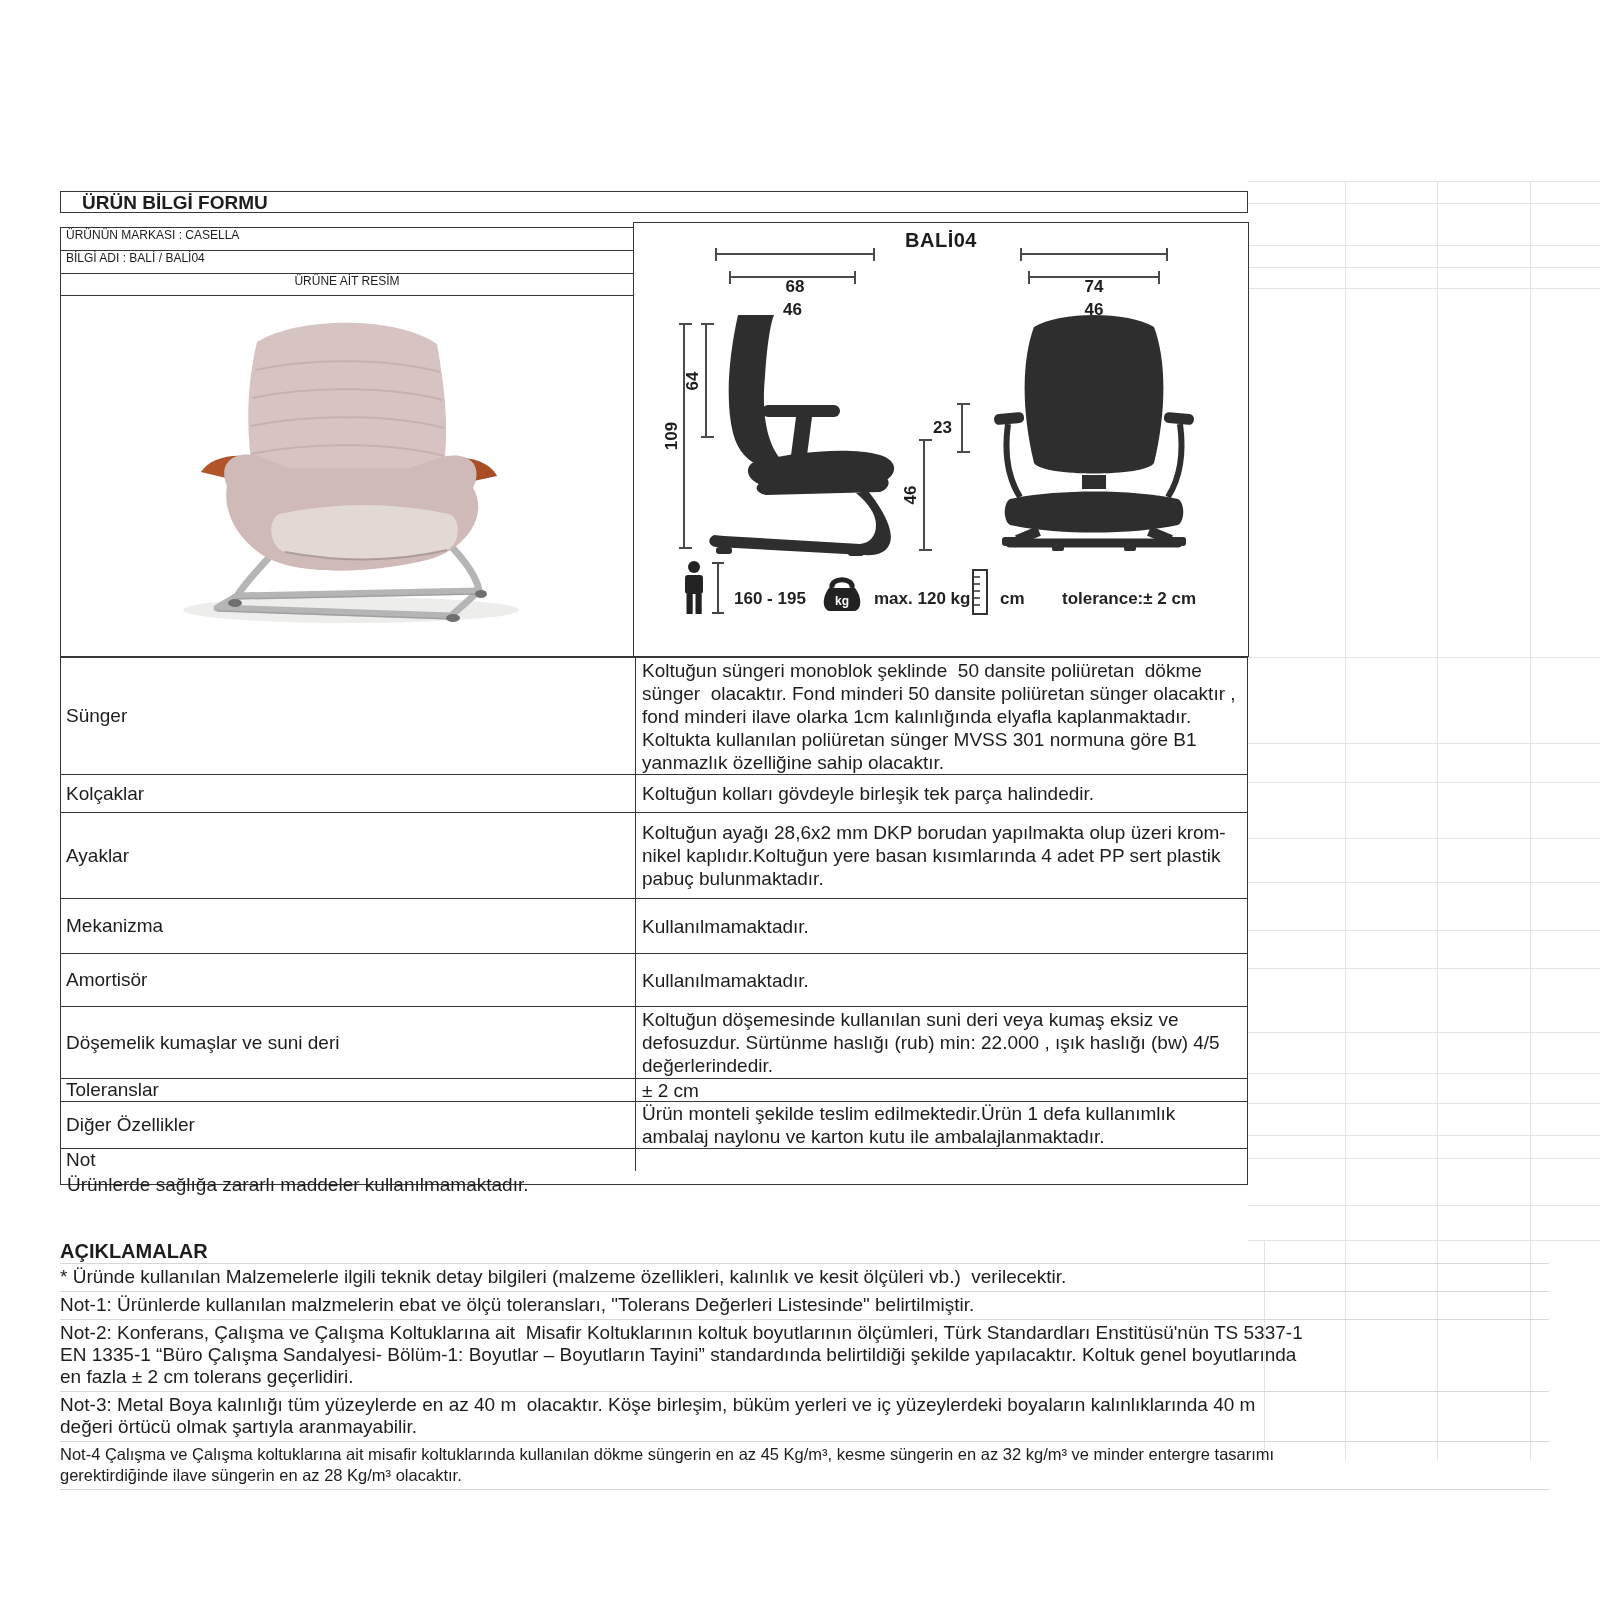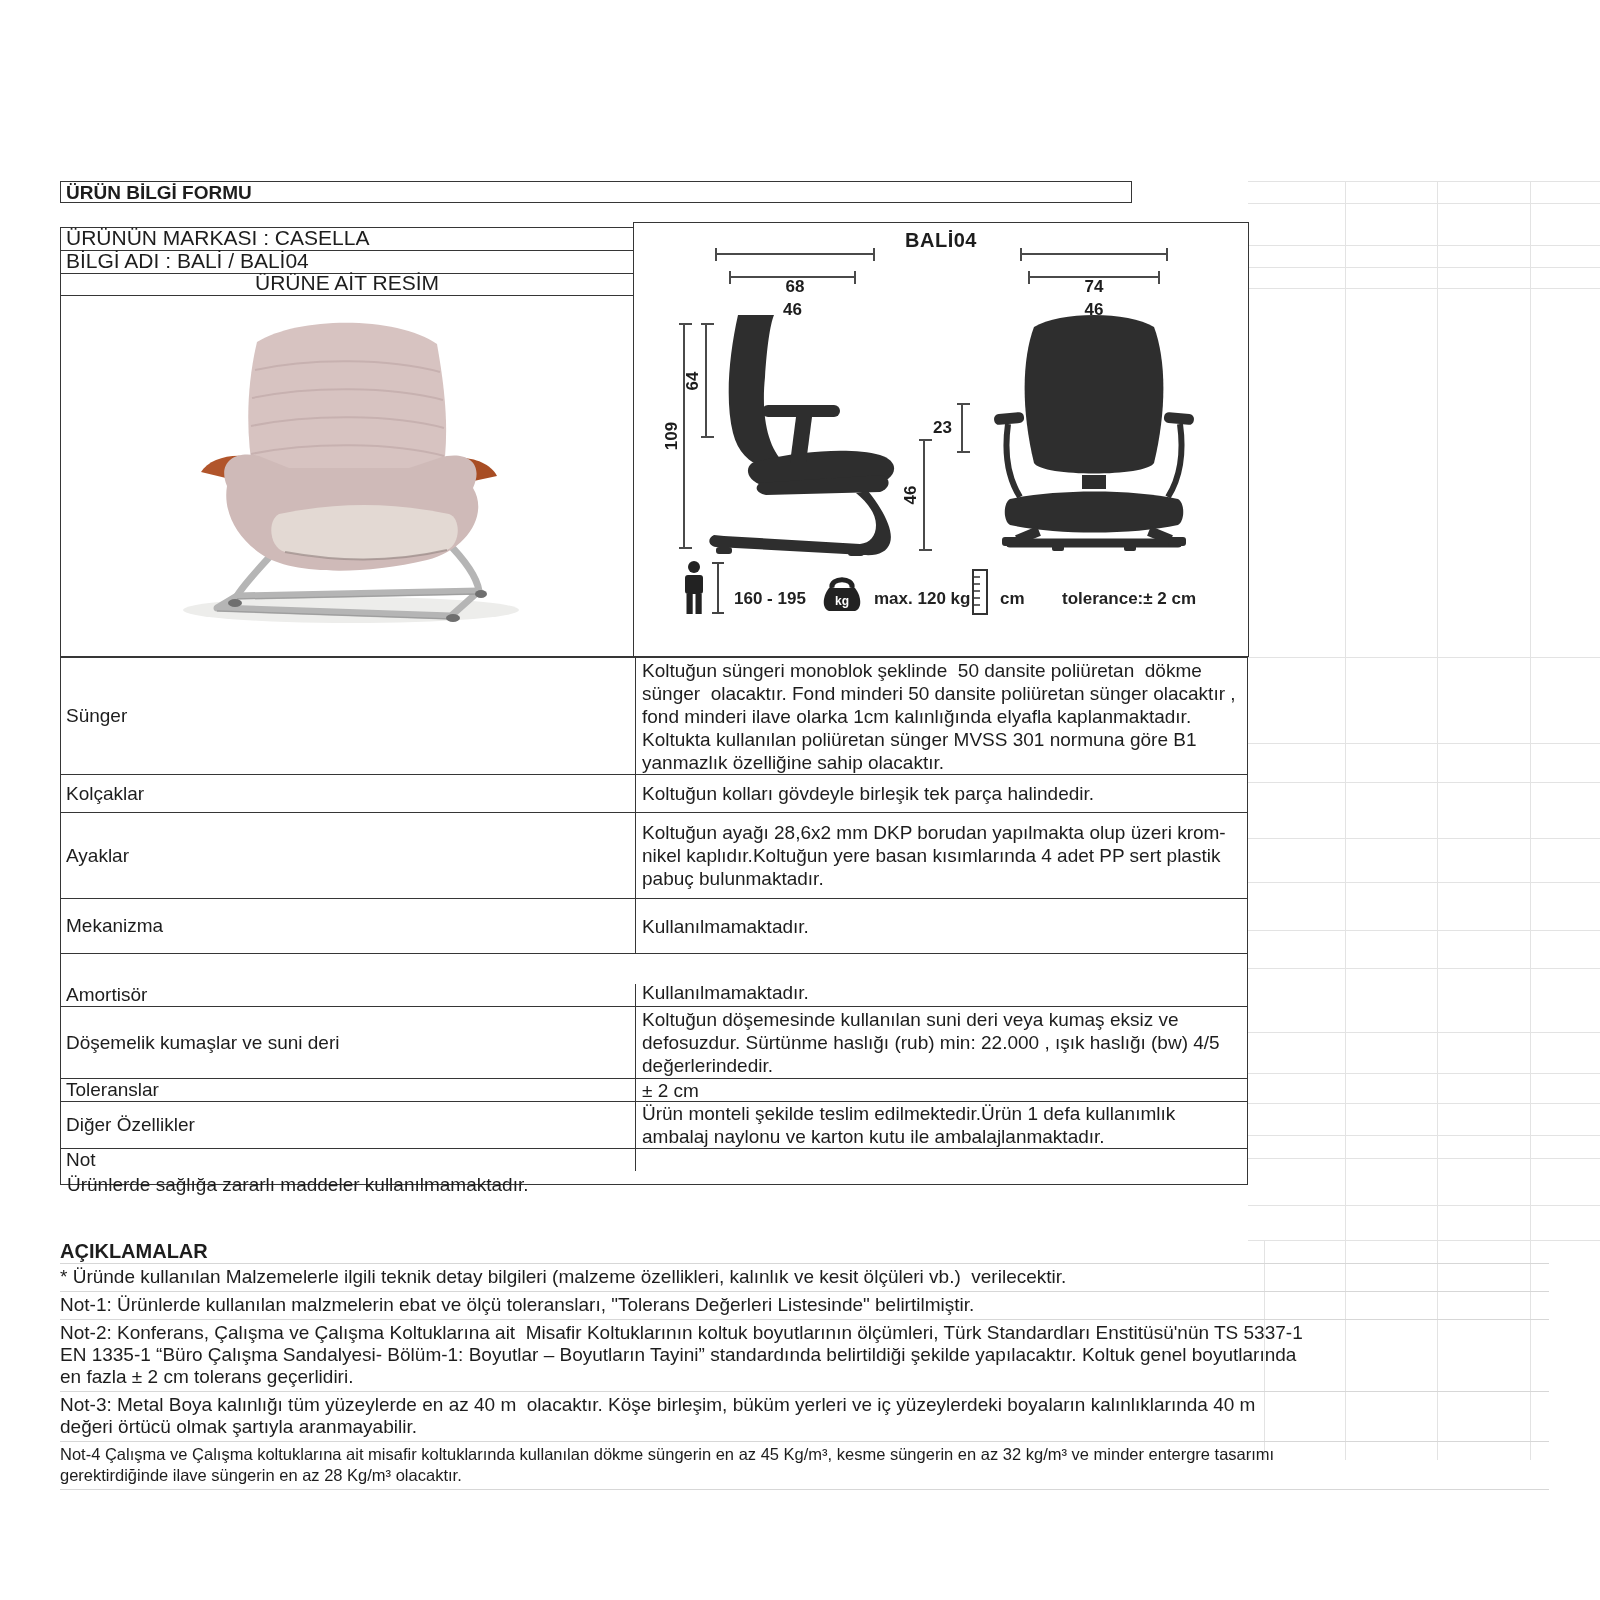--- a/index.html
+++ b/index.html
@@ -6,25 +6,25 @@
   .sheet{position:relative;width:1600px;height:1600px;background:#ffffff;
          font-family:"Liberation Sans","DejaVu Sans",sans-serif;color:#1d1d1d;overflow:hidden;}
   .abs{position:absolute;box-sizing:border-box;}
 
   
   .gline{position:absolute;background:#e3e3e3;}
   .gline.h{height:1px;}
   .gline.v{width:1px;}
 
   
-  .title-cell{left:60px;top:181px;width:1072px;height:22px;border:1.5px solid #363636;
-              font-size:19px;font-weight:bold;line-height:19px;padding:1px 0 0 5px;}
+  .title-cell{left:60px;top:191px;width:1188px;height:22px;border:1.5px solid #363636;
+              font-size:19px;font-weight:bold;line-height:19px;padding:1px 0 0 21px;}
   .head-stack{left:60px;top:227px;width:574px;height:430px;border:1.5px solid #363636;}
-  .head-row{box-sizing:border-box;border-bottom:1.5px solid #363636;font-size:21px;
-            padding-left:5px;display:flex;align-items:flex-end;}
+  .head-row{box-sizing:border-box;border-bottom:1.5px solid #363636;font-size:12px;
+            padding-left:5px;display:flex;align-items:flex-start;}
   .head-row.center{justify-content:center;padding-left:0;}
   .photo-area{position:relative;box-sizing:border-box;height:336px;}
 
   
   .draw-panel{left:633px;top:222px;width:616px;height:435px;border:1.5px solid #363636;}
   .model-label{position:absolute;left:0;right:0;top:6px;text-align:center;
                font-size:20px;font-weight:bold;letter-spacing:.5px;}
   .hdim{position:absolute;border-top:2px solid #4a4a4a;height:0;}
   .hdim:before,.hdim:after{content:'';position:absolute;top:-7px;width:2px;height:13px;background:#4a4a4a;}
   .hdim:before{left:0;} .hdim:after{right:0;}
@@ -252,21 +252,21 @@
       <div class="spec-value t">Koltuğun kolları gövdeyle birleşik tek parça halindedir.</div>
     </div>
     <div class="spec-row" style="height:86px;">
       <div class="spec-label">Ayaklar</div>
       <div class="spec-value t">Koltuğun ayağı 28,6x2 mm DKP borudan yapılmakta olup üzeri krom-nikel kaplıdır.Koltuğun yere basan kısımlarında 4 adet PP sert plastik pabuç bulunmaktadır.</div>
     </div>
     <div class="spec-row" style="height:55px;">
       <div class="spec-label">Mekanizma</div>
       <div class="spec-value t">Kullanılmamaktadır.</div>
     </div>
-    <div class="spec-row" style="height:53px;align-items:flex-end;">
+    <div class="spec-row" style="height:53px;">
       <div class="spec-label">Amortisör</div>
       <div class="spec-value t">Kullanılmamaktadır.</div>
     </div>
     <div class="spec-row" style="height:72px;">
       <div class="spec-label">Döşemelik kumaşlar ve suni deri</div>
       <div class="spec-value t">Koltuğun döşemesinde kullanılan suni deri veya kumaş eksiz ve defosuzdur. Sürtünme haslığı (rub) min: 22.000 , ışık haslığı (bw) 4/5 değerlerindedir.</div>
     </div>
     <div class="spec-row" style="height:23px;align-items:center;">
       <div class="spec-label">Toleranslar</div>
       <div class="spec-value t">± 2 cm</div>

